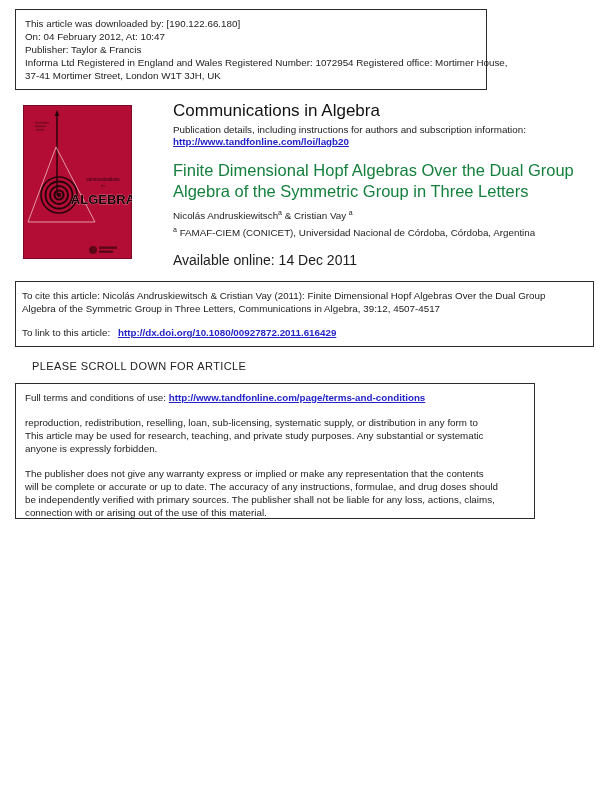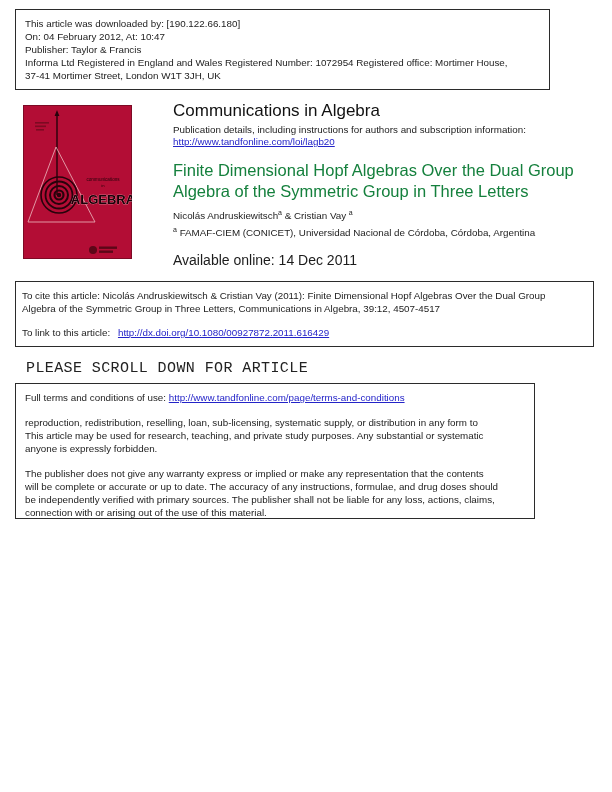--- a/index.html
+++ b/index.html
@@ -6,40 +6,40 @@
   .page{
     position:relative;width:612px;height:792px;background:#ffffff;
     font-family:"Liberation Sans",sans-serif;color:#1c1c1c;overflow:hidden;
     margin:0 auto;
   }
   .box{position:absolute;border:1px solid #2b2b2b;background:#fff;box-sizing:border-box;}
   .smalltext{font-size:9.8px;line-height:13px;color:#1c1c1c;}
   .nowrap{white-space:nowrap;}
 
   
-  .top-box{left:15px;top:9px;width:535px;padding:7px 9px;}
+  .top-box{left:15px;top:9px;width:472px;padding:7px 9px;}
 
   
   .cover{position:absolute;left:23px;top:105px;width:109px;height:154px;}
   .head-col{position:absolute;left:173px;top:101px;width:430px;}
   .journal-title{font-size:17px;font-weight:400;color:#111;margin:0 0 3px 0;}
   .pubdetails{font-size:9.8px;line-height:12px;}
-  a.link{color:#2323c8;text-decoration:underline;cursor:pointer;}
+  a.link{color:#2323c8;text-decoration:underline;cursor:pointer;font-weight:bold;}
   .article-title{font-size:16.5px;line-height:21px;color:#15803d;margin-top:12px;font-weight:400;}
   .authors{font-size:9.8px;margin-top:7px;}
   .authors sup,.affil sup{font-size:7px;}
   .affil{font-size:9.8px;margin-top:5px;}
   .avail{font-size:14px;margin-top:13px;}
 
   
   .cite-box{left:15px;top:281px;width:579px;height:66px;padding:7px 6px;}
   .cite-link-row{margin-top:11px;}
 
   
-  .scroll-note{position:absolute;left:26px;top:360px;font-size:15px;letter-spacing:.4px;color:#222;font-family:Liberation Mono, monospace;}
+  .scroll-note{position:absolute;left:32px;top:360px;font-size:11px;letter-spacing:.4px;color:#222;}
 
   
   .terms-box{left:15px;top:383px;width:520px;height:136px;padding:7px 9px;}
   .para{margin-top:12px;}
 </style>
 </head>
 <body>
 
 <div class="page">
 

